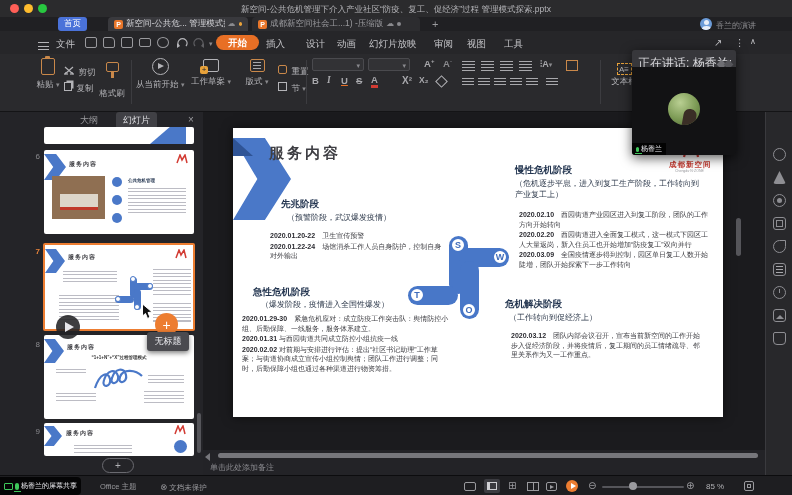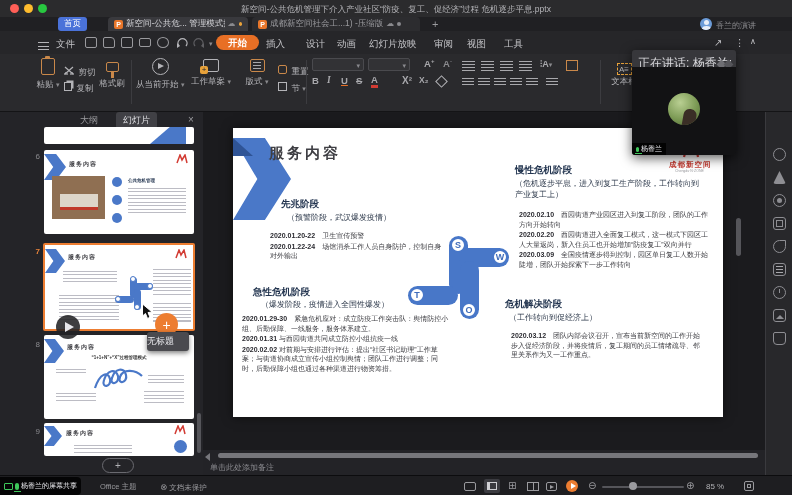--- a/index.html
+++ b/index.html
@@ -62,32 +62,32 @@
   .dicon{position:absolute;left:7px;width:13px;height:13px;border:1px solid #8e8e93;border-radius:3px}
   
   #meet{position:absolute;left:632px;top:50px;width:104px;height:105px;box-shadow:0 3px 12px rgba(0,0,0,.65);border-radius:3px;overflow:hidden}
   #meethead{position:absolute;left:0;top:0;width:104px;height:17px;background:#37373b}
   #meetvid{position:absolute;left:0;top:17px;width:104px;height:88px;background:#121214}
   .micglyph{display:inline-block;width:4px;height:7px;background:#3ec75a;border-radius:2px;position:relative}
   .micglyph::after{content:"";position:absolute;left:-1.5px;bottom:-2px;width:7px;height:2px;border-bottom:1px solid #3ec75a}
   .chip{position:absolute;background:rgba(0,0,0,.82);color:#ececf0;font-size:7px;display:flex;align-items:center;gap:2px;padding:0 4px}
   
   .circlebtn{position:absolute;border-radius:50%;display:flex;align-items:center;justify-content:center}
-  #tooltip{position:absolute;left:147px;top:332px;width:42px;height:19px;background:#4a4a4f;border-radius:3px;color:#ececf0;font-size:9px;line-height:19px;box-shadow:0 2px 5px rgba(0,0,0,.5)}
+  #tooltip{position:absolute;left:147px;top:332px;width:42px;height:19px;background:#4a4a4f;border-radius:3px;color:#ececf0;font-size:9px;text-align:center;line-height:19px;box-shadow:0 2px 5px rgba(0,0,0,.5)}
 </style>
 </head>
 <body>
 
 <div id="app">
 
   <div id="titlebar">
     <div class="light" style="left:10px;background:#ff5f57"></div>
     <div class="light" style="left:24px;background:#febc2e"></div>
     <div class="light" style="left:38px;background:#28c840"></div>
-    <div id="wintitle">新空间-公共危机管理下介入产业社区“防疫、复工、促经济”过程 危机逐步平息.pptx</div>
+    <div id="wintitle">新空间-公共危机管理下介入产业社区“防疫、复工、促经济”过程 管理模式探索.pptx</div>
   </div>
 
   <div id="tabrow">
     <div class="tab" style="left:58px;background:#4a72d9;color:#fff;border-radius:3px">
         <span>首页</span>
       </div>
     <div class="tab" style="left:108px;width:140px;background:#39393d;color:#d4d4d8">
       <span class="wpsico">P</span>
       <span style="overflow:hidden;max-width:100px">新空间-公共危... 管理模式探索</span>
       <span class="cloud">☁</span>
@@ -154,21 +154,21 @@
         </svg>
       <span class="rlabel">剪切</span>
     </div>
     <div class="abs" style="left:64px;top:23px">
       <span style="display:inline-block;width:8px;height:9px;border:1px solid #b4b4b8;box-shadow:2px -2px 0 -0.5px #b4b4b8"></span>
       <span class="rlabel">复制</span>
     </div>
 
     <div class="abs" style="left:96px;top:4px;width:32px;text-align:center">
       <div style="display:inline-block;width:13px;height:10px;border:1.5px solid #c9884a;border-radius:2px;position:relative"><div class="abs" style="left:4px;top:9px;width:3px;height:6px;background:#c9884a"></div></div>
-      <div class="rlabel" style="margin-top:2px">格式刷</div>
+      <div class="rlabel" style="margin-top:12px">格式刷</div>
     </div>
     <div class="rsep" style="left:131px"></div>
 
     <div class="abs" style="left:136px;top:4px;width:48px;text-align:center">
       <div style="display:inline-block;width:17px;height:17px;border:1.5px solid #b4b4b8;border-radius:50%;position:relative"><div class="abs" style="left:5px;top:3.5px;width:0;height:0;border-left:6px solid #b4b4b8;border-top:3.5px solid transparent;border-bottom:3.5px solid transparent"></div></div>
       <div class="rlabel"><span>从当前开始</span> <span class="caret">▾</span></div>
     </div>
 
     <div class="abs" style="left:188px;top:4px;width:46px;text-align:center">
       <div style="display:inline-block;width:16px;height:13px;border:1.5px solid #b4b4b8;border-radius:2px;position:relative"><div class="abs" style="left:-4px;top:6px;width:8px;height:8px;background:#e8a23a;border-radius:2px;color:#2a2a2d;font-size:8px;line-height:8px;text-align:center">+</div></div>

